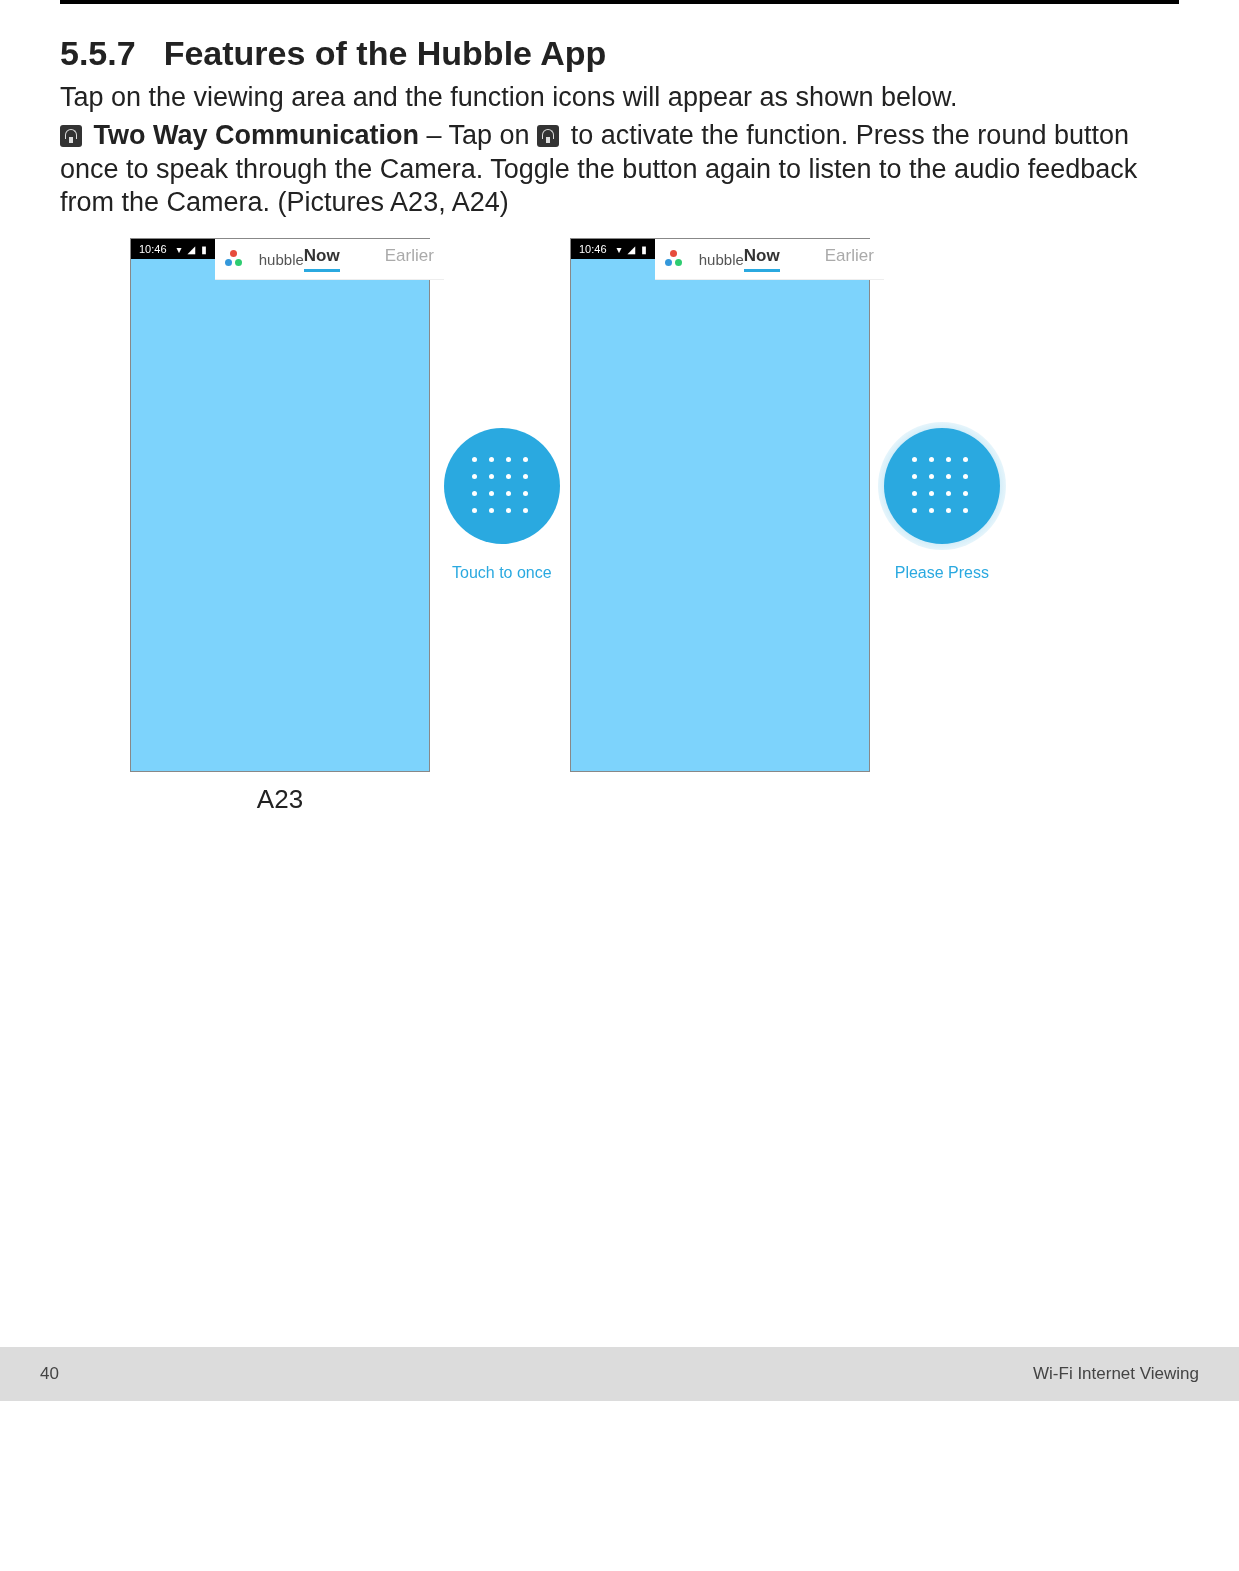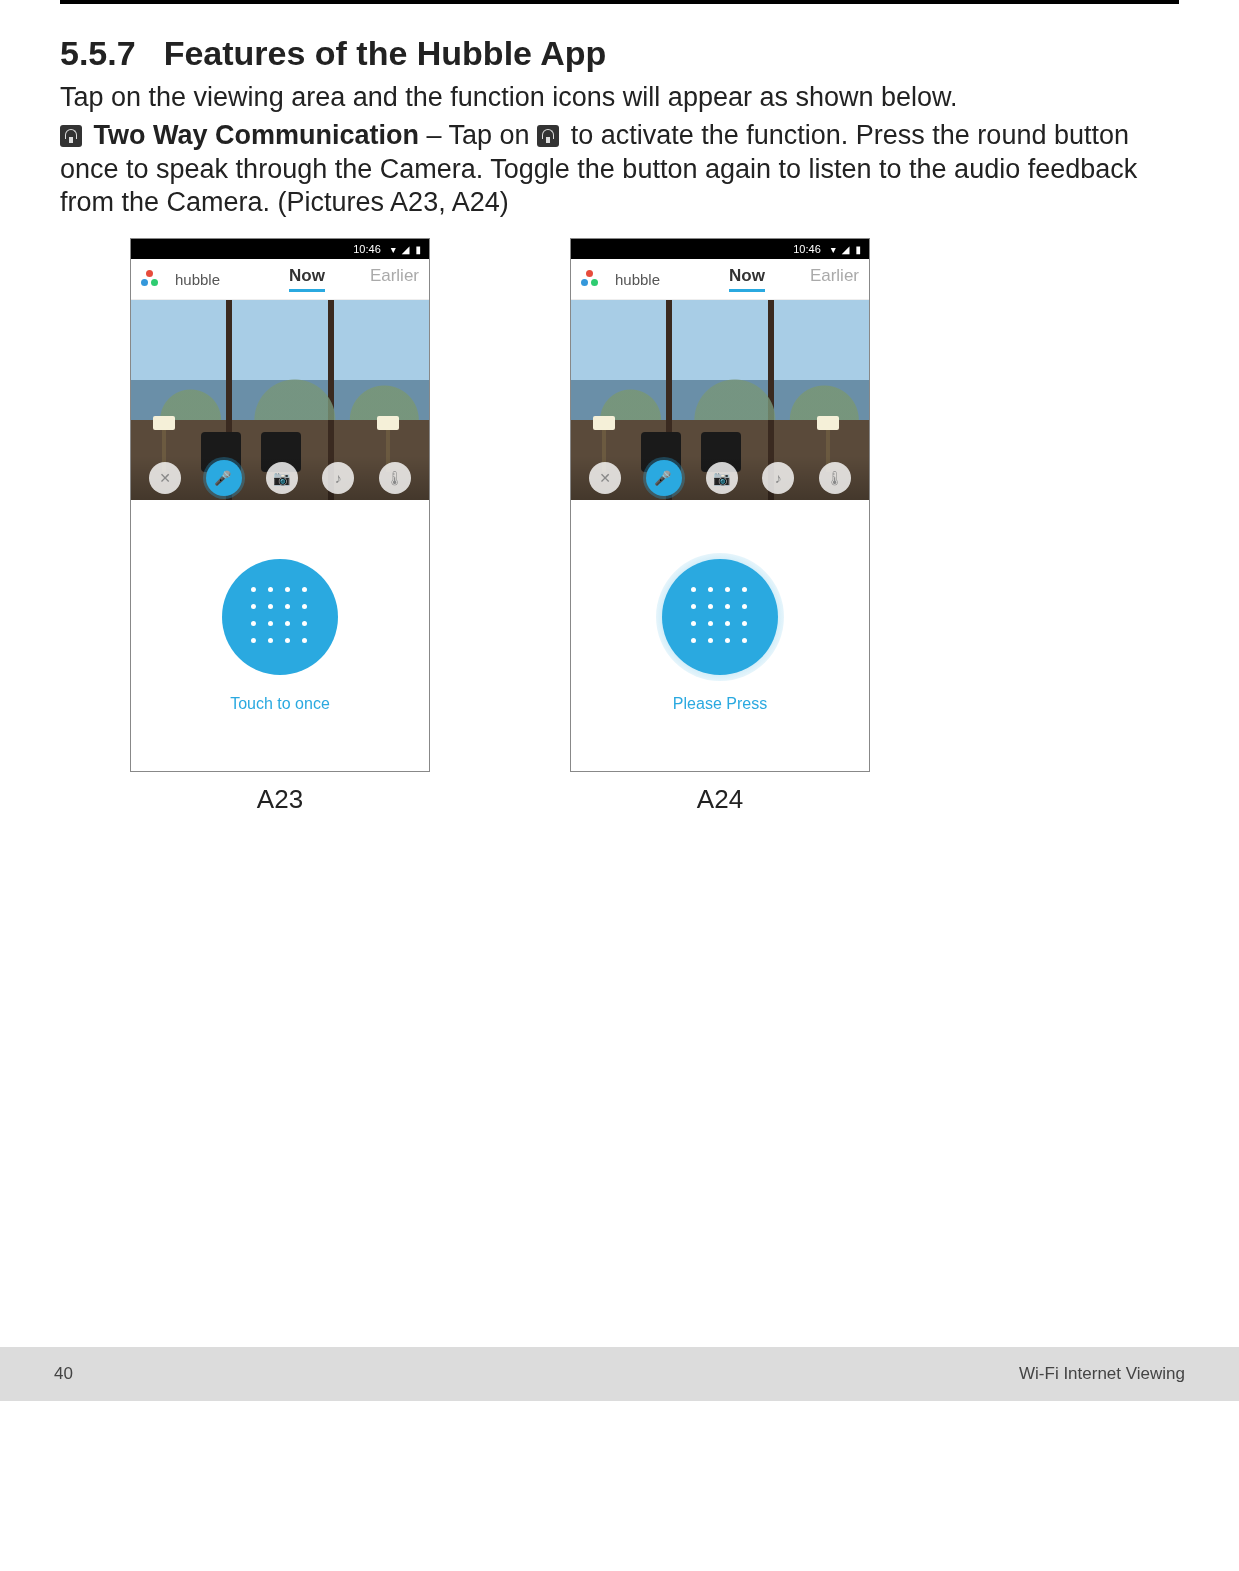--- a/index.html
+++ b/index.html
@@ -67,24 +67,24 @@
   }
   .fig { text-align: center; }
   .fig-label {
     font-size: 26px;
     margin-top: 12px;
   }
   .phone {
     width: 300px;
     height: 534px;
     border: 1px solid #888;
-    background: #f0abfc;
+    background: #7dd3fc;
     box-sizing: border-box;
     display: flex;
-    flex-direction: column;
+    flex-direction: row;
   }
   .status-bar {
     background: #000;
     color: #fff;
     height: 20px;
     font-size: 11px;
     display: flex;
     justify-content: flex-end;
     align-items: center;
     padding: 0 8px;
@@ -226,21 +226,21 @@
   }
   .talk-label.blue { color: #2aa9e0; }
   .footer {
     position: absolute;
     bottom: 0; left: 0; right: 0;
     background: #dcdcdc;
     height: 54px;
     display: flex;
     align-items: center;
     justify-content: space-between;
-    padding: 0 54px;
+    padding: 0 40px;
     box-sizing: border-box;
     font-size: 17px;
     color: #444;
   }
 </style>
 </head>
 <body>
 
 <div class="page">
   <div class="top-rule"></div>
@@ -388,21 +388,20 @@
                 <span></span>
               <span></span>
                 <span></span>
                 <span></span>
                 <span></span>
             </div>
           </div>
           <div class="talk-label blue">Please Press</div>
         </div>
       </div>
-      <div class="fig-label">A24</div>
     </div>
 
   </div>
 
   <div class="footer">
     <span>40</span>
     <span>Wi-Fi Internet Viewing</span>
   </div>
 </div>
 

